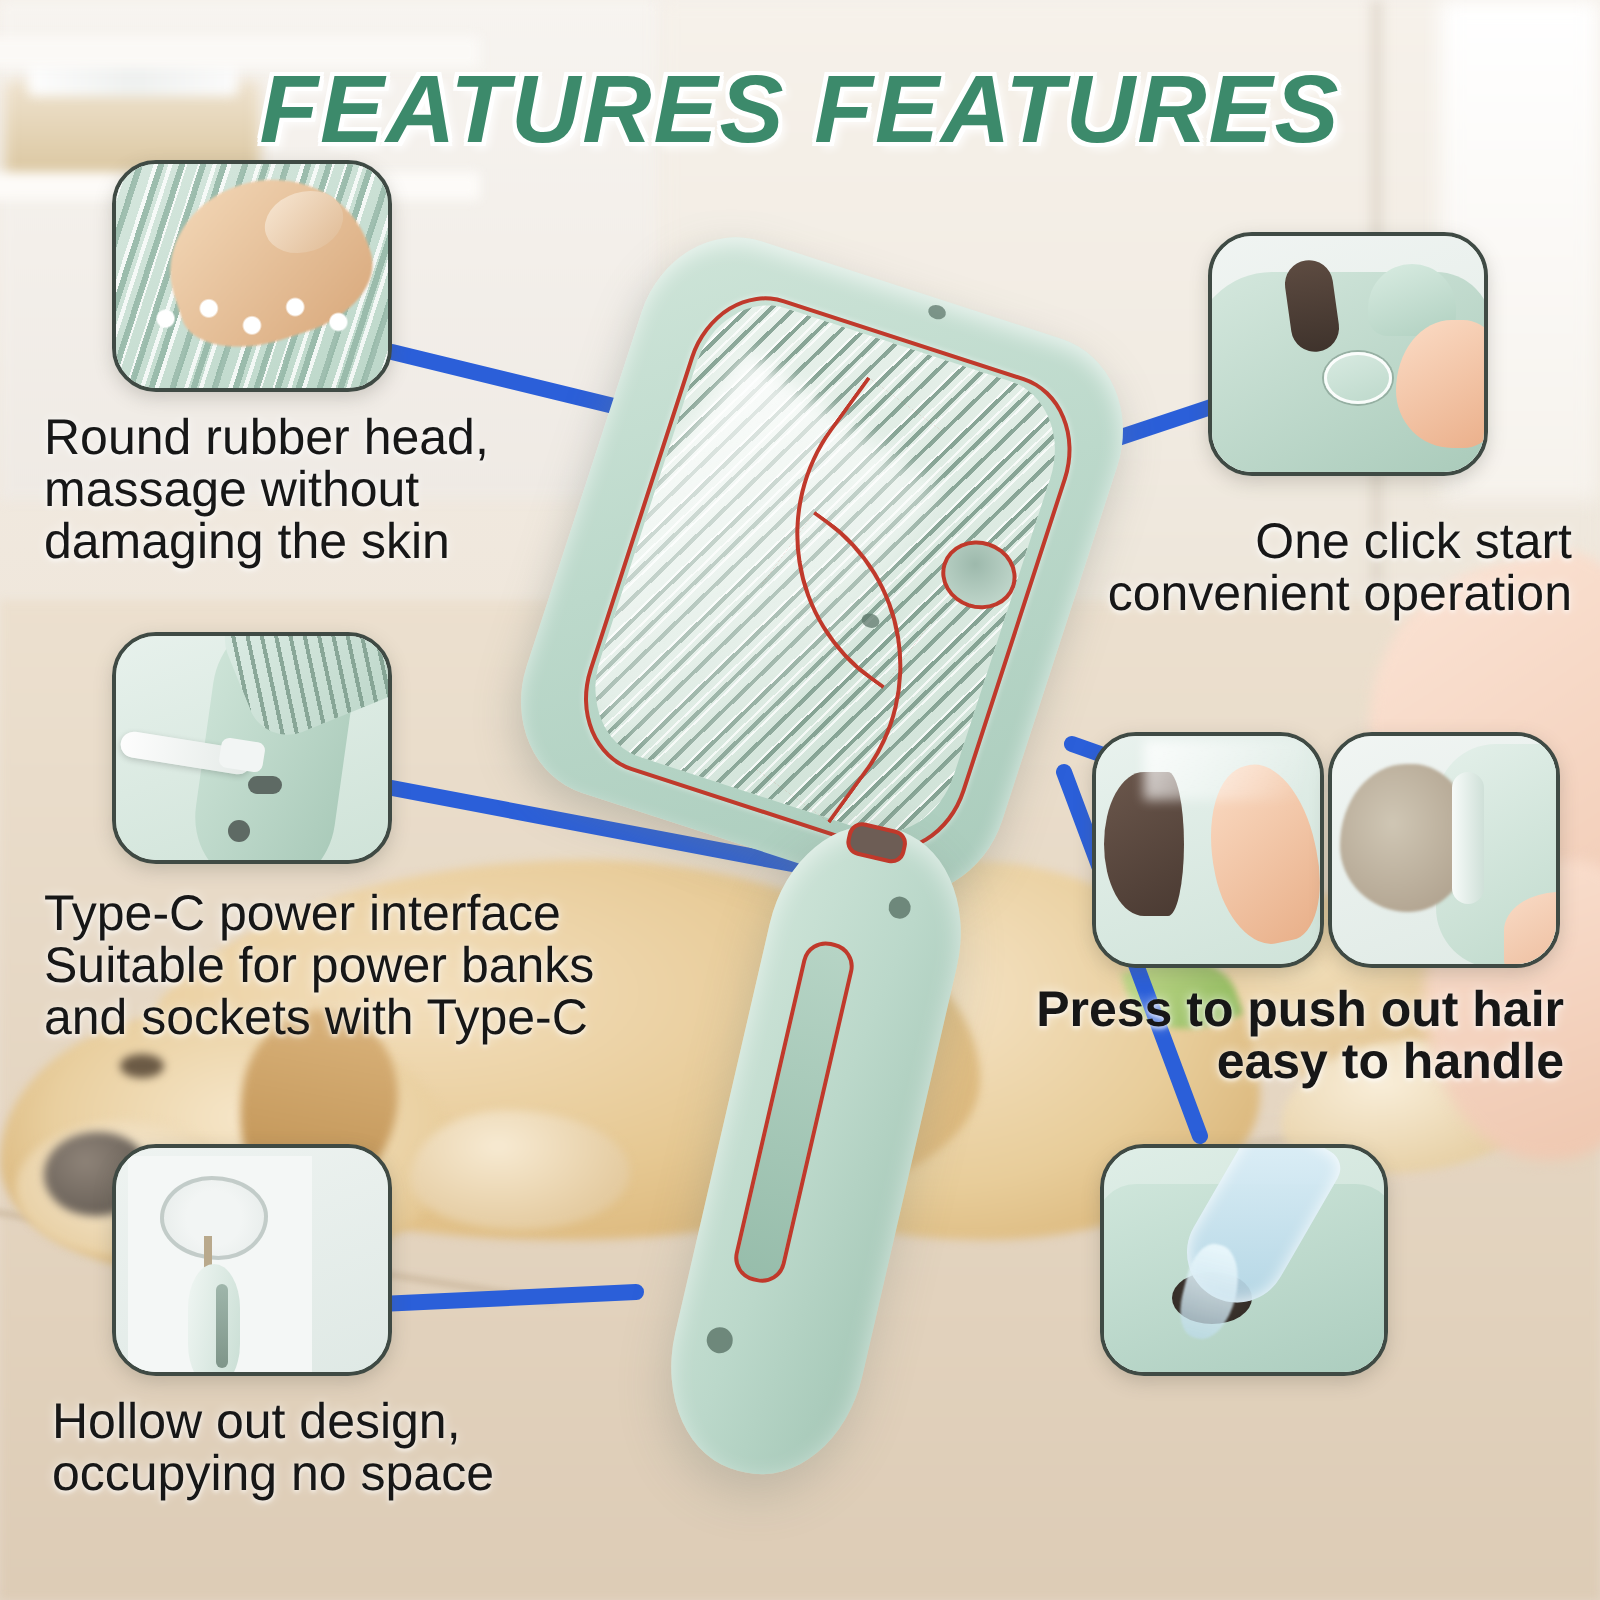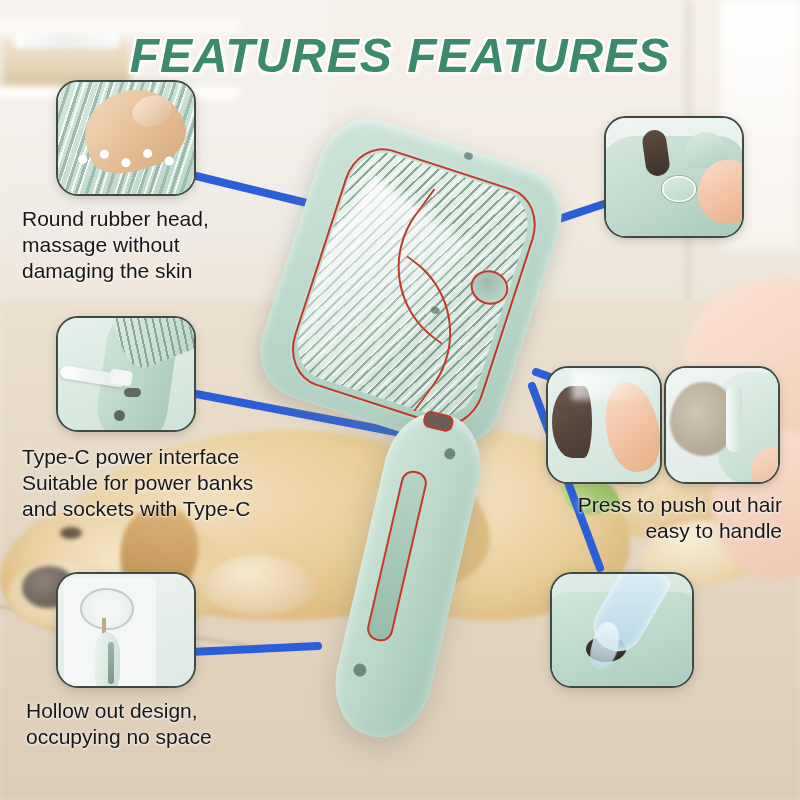--- a/index.html
+++ b/index.html
@@ -267,21 +267,21 @@
     background:radial-gradient(ellipse at 50% 40%,#4a4038,#2c2621);}
   .t7-bottle{position:absolute;left:52px;top:-12px;width:50px;height:92px;
     background:linear-gradient(150deg,rgba(226,242,250,.95),rgba(176,212,230,.9));
     border-radius:10px 10px 26px 26px;transform:rotate(30deg);
     box-shadow:inset 0 0 8px rgba(255,255,255,.9);}
   .t7-stream{position:absolute;left:40px;top:48px;width:26px;height:48px;
     background:linear-gradient(180deg,rgba(235,248,252,.95),rgba(190,220,235,.7));
     border-radius:40% 50% 50% 40%;transform:rotate(14deg);filter:blur(.5px);}
 
   
-  .cap{position:absolute;color:#171717;font-size:21px;line-height:26px;white-space:pre-line;
+  .cap{position:absolute;color:#171717;font-size:25px;line-height:26px;white-space:pre-line;
     text-shadow:0 1px 2px rgba(255,255,255,.75),0 0 6px rgba(255,255,255,.7);}
   .cap.left{text-align:left;}
   .cap.right{text-align:right;}
 </style>
 </head>
 <body>
 
 <div id="stage">
 
   <div class="bg">
@@ -433,18 +433,20 @@
 massage without
 damaging the skin</div>
 
   <div class="cap left" style="left:22px;top:444px;width:330px;">Type-C power interface
 Suitable for power banks
 and sockets with Type-C</div>
 
   <div class="cap left" style="left:26px;top:698px;width:300px;">Hollow out design,
 occupying no space</div>
 
-
-  <div class="cap right" style="left:478px;top:492px;width:304px;">Press to push out hair
+  <div class="cap right" style="left:478px;top:258px;width:308px;">One click start
+convenient operation</div>
+
+  <div class="cap right" style="left:478px;top:492px;width:304px;font-weight:bold;">Press to push out hair
 easy to handle</div>
 
 
 </div>
 
 </body></html>

